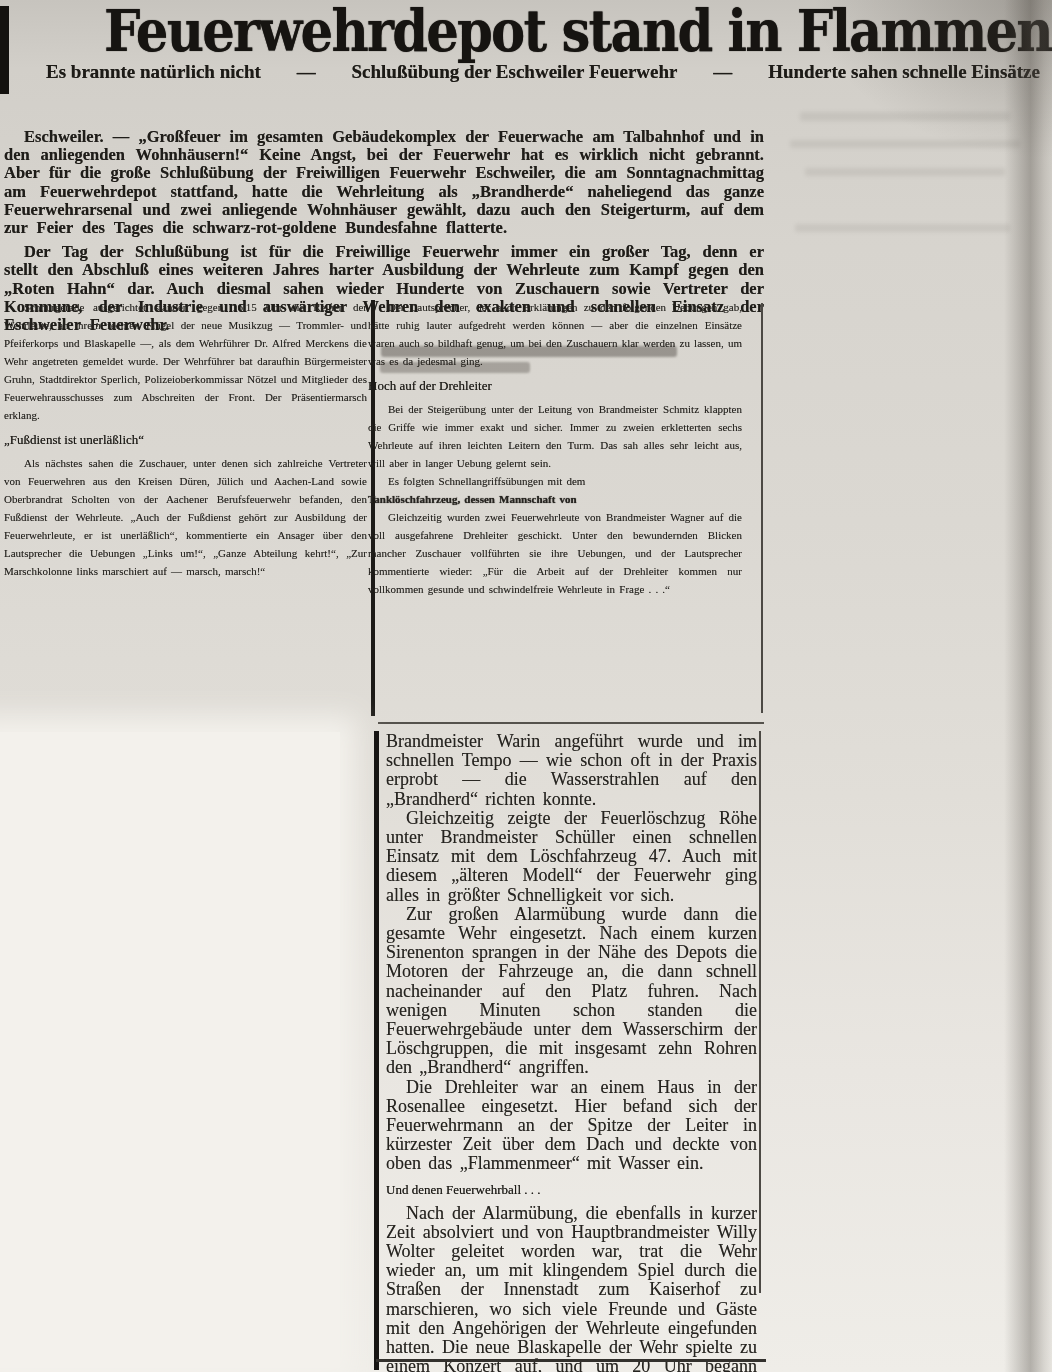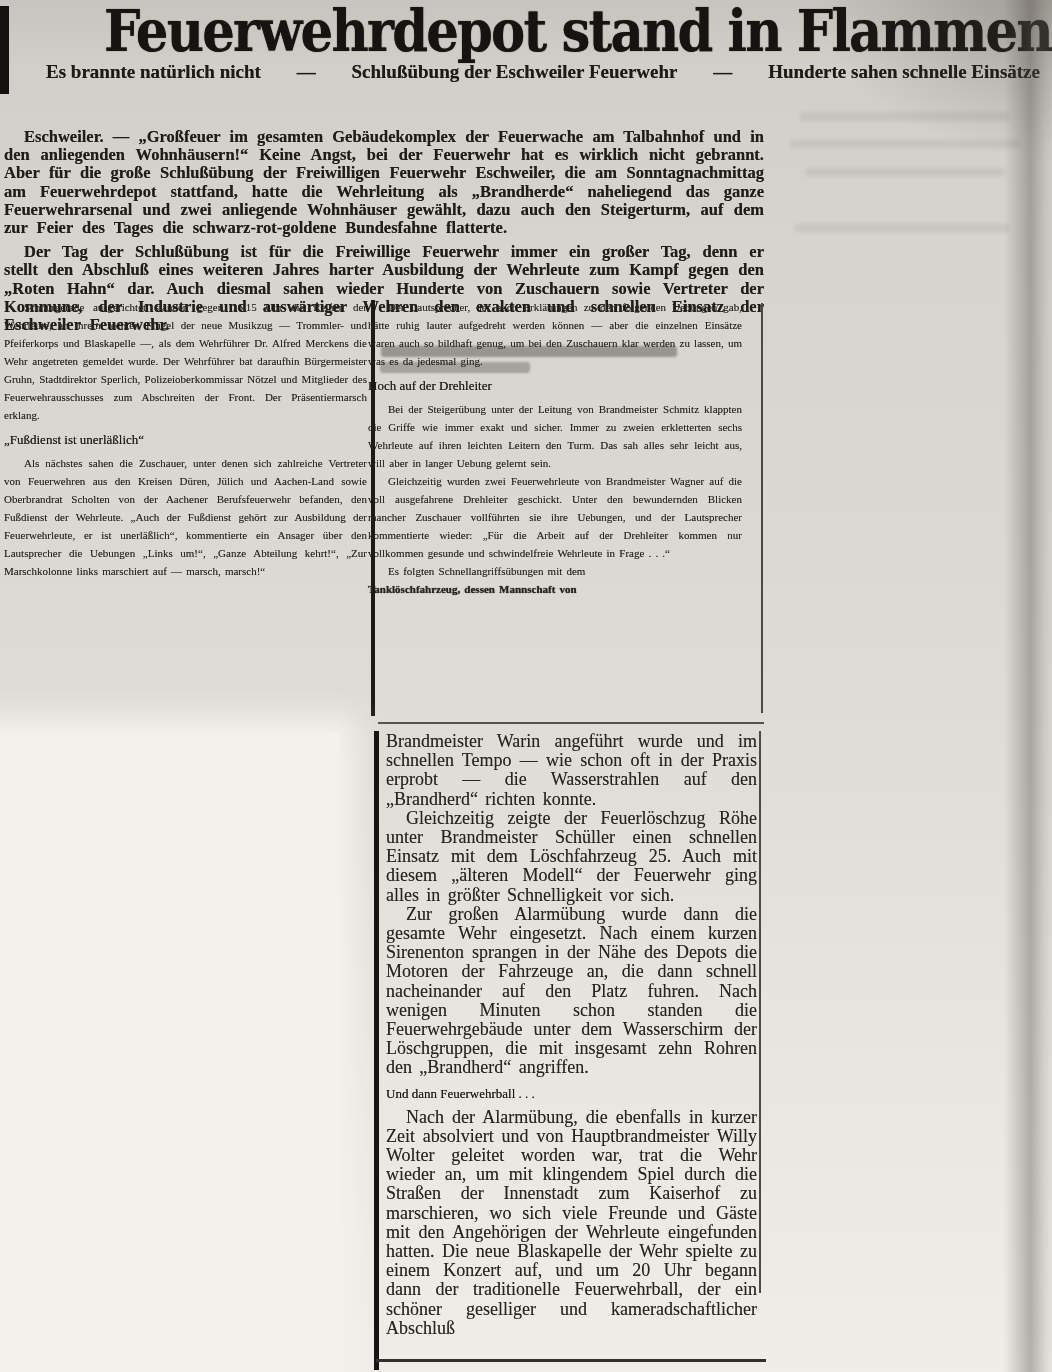--- a/index.html
+++ b/index.html
@@ -82,37 +82,38 @@
     <p class="body-p indent">Als nächstes sahen die Zuschauer, unter denen sich zahlreiche Vertreter von Feuerwehren aus den Kreisen Düren, Jülich und Aachen-Land sowie Oberbrandrat Scholten von der Aachener Berufsfeuerwehr befanden, den Fußdienst der Wehrleute. „Auch der Fußdienst gehört zur Ausbildung der Feuerwehrleute, er ist unerläßlich“, kommentierte ein Ansager über den Lautsprecher die Uebungen „Links um!“, „Ganze Abteilung kehrt!“, „Zur Marschkolonne links marschiert auf — marsch, marsch!“</p>
   </div>
 
   <div class="rule-v divider"></div>
   <div class="rule-v upper-right-rule"></div>
 
   <div class="col col-right">
     <p class="body-p indent">Der Lautsprecher, der auch Erklärungen zu den folgenden Uebungen gab, hätte ruhig lauter aufgedreht werden können — aber die einzelnen Einsätze waren auch so bildhaft genug, um bei den Zuschauern klar werden zu lassen, um was es da jedesmal ging.</p>
     <h3 class="col-head">Hoch auf der Drehleiter</h3>
     <p class="body-p indent">Bei der Steigerübung unter der Leitung von Brandmeister Schmitz klappten die Griffe wie immer exakt und sicher. Immer zu zweien erkletterten sechs Wehrleute auf ihren leichten Leitern den Turm. Das sah alles sehr leicht aus, will aber in langer Uebung gelernt sein.</p>
-    <p class="body-p indent">Gleichzeitig wurden zwei Feuerwehrleute von Brandmeister Wagner auf die voll ausgefahrene Drehleiter geschickt. Unter den bewundernden Blicken mancher Zuschauer vollführten sie ihre Uebungen, und der Lautsprecher kommentierte wieder: „Für die Arbeit auf der Drehleiter kommen nur vollkommen gesunde und schwindelfreie Wehrleute in Frage . . .“</p>
     <p class="body-p indent">
       <span>Es folgten Schnellangriffsübungen mit dem</span><br>
       <span class="smudge-bold">Tanklöschfahrzeug, dessen Mannschaft von</span>
     </p>
+    <p class="body-p indent">Gleichzeitig wurden zwei Feuerwehrleute von Brandmeister Wagner auf die voll ausgefahrene Drehleiter geschickt. Unter den bewundernden Blicken mancher Zuschauer vollführten sie ihre Uebungen, und der Lautsprecher kommentierte wieder: „Für die Arbeit auf der Drehleiter kommen nur vollkommen gesunde und schwindelfreie Wehrleute in Frage . . .“</p>
   </div>
 
   <div class="hrule hrule-mid"></div>
   <div class="blank-area"></div>
   <div class="rule-v lower-left-rule"></div>
   <div class="rule-v lower-right-rule"></div>
 
   <div class="col col-lower">
     <p class="body-p lower-p noindent">Brandmeister Warin angeführt wurde und im schnellen Tempo — wie schon oft in der Praxis erprobt — die Wasserstrahlen auf den „Brandherd“ richten konnte.</p>
-    <p class="body-p lower-p indent">Gleichzeitig zeigte der Feuerlöschzug Röhe unter Brandmeister Schüller einen schnellen Einsatz mit dem Löschfahrzeug 25. Auch mit diesem „älteren Modell“ der Feuerwehr ging alles in größter Schnelligkeit vor sich.</p>
+    <p class="body-p lower-p indent">Gleichzeitig zeigte der Feuerlöschzug Röhe unter Brandmeister Schüller einen schnellen Einsatz mit dem Löschfahrzeug 47. Auch mit diesem „älteren Modell“ der Feuerwehr ging alles in größter Schnelligkeit vor sich.</p>
     <p class="body-p lower-p indent">Zur großen Alarmübung wurde dann die gesamte Wehr eingesetzt. Nach einem kurzen Sirenenton sprangen in der Nähe des Depots die Motoren der Fahrzeuge an, die dann schnell nacheinander auf den Platz fuhren. Nach wenigen Minuten schon standen die Feuerwehrgebäude unter dem Wasserschirm der Löschgruppen, die mit insgesamt zehn Rohren den „Brandherd“ angriffen.</p>
-    <h3 class="col-head">Und dann Feuerwehrball . . .</h3>
+    <p class="body-p lower-p indent">Die Drehleiter war an einem Haus in der Rosenallee eingesetzt. Hier befand sich der Feuerwehrmann an der Spitze der Leiter in kürzester Zeit über dem Dach und deckte von oben das „Flammenmeer“ mit Wasser ein.</p>
+    <h3 class="col-head">Und denen Feuerwehrball . . .</h3>
     <p class="body-p lower-p indent">Nach der Alarmübung, die ebenfalls in kurzer Zeit absolviert und von Hauptbrandmeister Willy Wolter geleitet worden war, trat die Wehr wieder an, um mit klingendem Spiel durch die Straßen der Innenstadt zum Kaiserhof zu marschieren, wo sich viele Freunde und Gäste mit den Angehörigen der Wehrleute eingefunden hatten. Die neue Blaskapelle der Wehr spielte zu einem Konzert auf, und um 20 Uhr begann dann der traditionelle Feuerwehrball, der ein schöner geselliger und kameradschaftlicher Abschluß</p>
 
   </div>
 
   <div class="hrule hrule-bottom"></div>
 
   <div class="smudge" style="left:381px;top:346px;width:296px;height:11px;"></div>
   <div class="smudge" style="left:380px;top:362px;width:150px;height:11px;opacity:.8;"></div>
   <div class="ghost" style="left:800px;top:112px;width:210px;height:9px;"></div>
   <div class="ghost" style="left:790px;top:140px;width:230px;height:8px;"></div>

